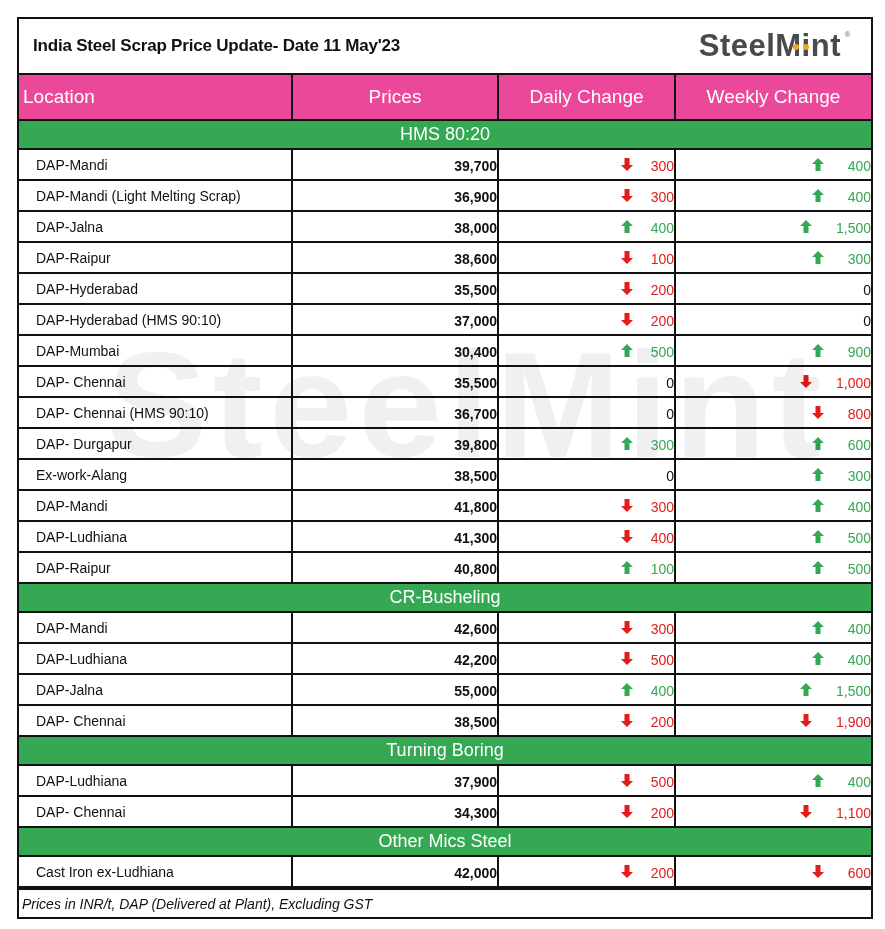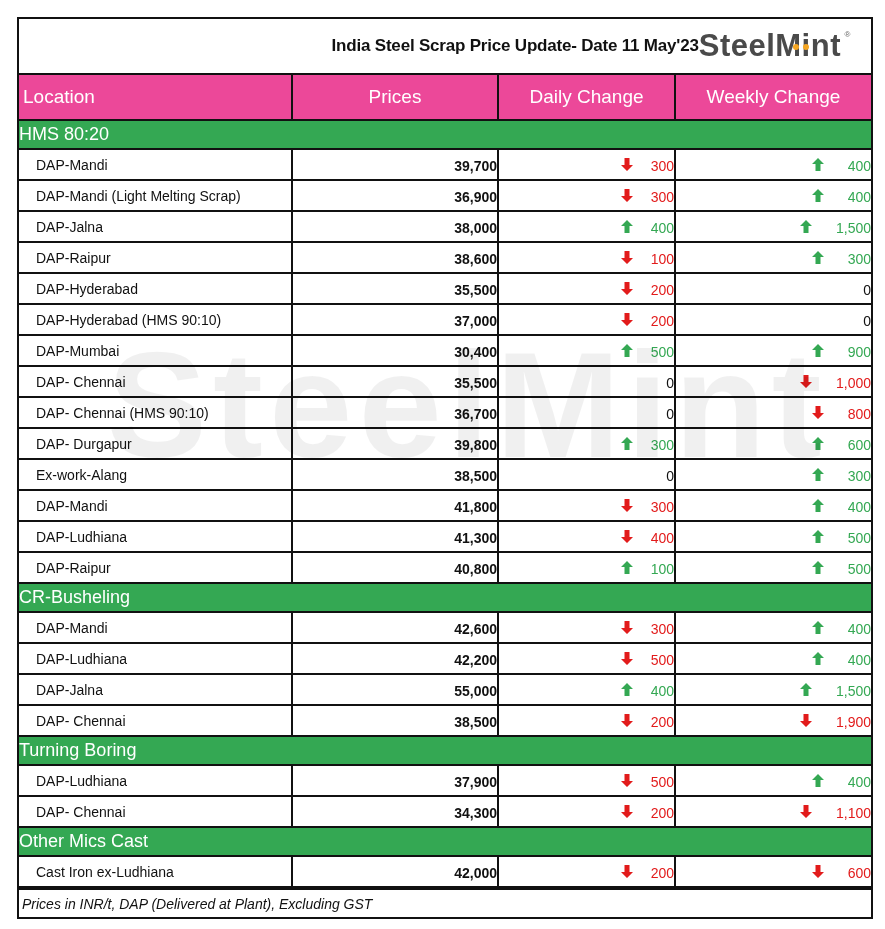--- a/index.html
+++ b/index.html
@@ -2,38 +2,38 @@
 <html><head>
 <meta charset="utf-8">
 <style>
   html, body { margin: 0; padding: 0; background: #ffffff; }
   body { width: 885px; height: 929px; position: relative; font-family: "Liberation Sans", "DejaVu Sans", sans-serif; }
   .frame {
     position: absolute; left: 17px; top: 17px; width: 852px;
     border: 2px solid #111; background: #fff;
   }
   .title-row {
-    height: 54px; display: flex; align-items: center; justify-content: flex-end;
+    height: 54px; display: flex; align-items: center; justify-content: space-between;
     border-bottom: 2px solid #111; padding: 0 14px 0 14px; position: relative;
   }
   .title-text { font-weight: bold; font-size: 17px; color: #111; letter-spacing: -0.2px; }
   .logo { position: relative; font-weight: bold; font-size: 31px; color: #4a4a4a; letter-spacing: 0.5px; margin-right: 16px; }
   .logo .dots { position: absolute; top: -6px; left: 94px; }
   .logo .dot { display: inline-block; width: 6px; height: 6px; border-radius: 50%; background: #f5a623; margin-right: 4px; }
   .logo .reg { position: absolute; right: -10px; top: 2px; font-size: 8px; font-weight: normal; color: #666; }
   table { border-collapse: collapse; width: 100%; table-layout: fixed; }
   col.c1 { width: 273px; } col.c2 { width: 206px; } col.c3 { width: 177px; } col.c4 { width: 196px; }
   thead th {
     background: #ec4899; color: #fff; font-weight: normal; font-size: 19px; height: 44px;
     border-right: 2px solid #111; border-bottom: 2px solid #111; padding: 0;
   }
   thead th:last-child { border-right: none; }
   thead th.loc { text-align: left; padding-left: 4px; }
   tr.section td {
-    background: #34a853; color: #fff; font-size: 18px; height: 27px;
+    background: #34a853; color: #fff; text-align: center; font-size: 18px; height: 27px;
     border-top: 2px solid #111; border-bottom: 2px solid #111; padding: 0;
   }
   tr.data td {
     height: 26px; border: 2px solid #111; border-top: none; font-size: 14px; color: #111; padding: 0;
   }
   tr.data td:first-child { border-left: none; text-align: left; padding-left: 17px; }
   tr.data td:last-child { border-right: none; }
   td.price { text-align: right; font-weight: bold; font-size: 14px; padding-top: 3px !important; }
   td.chg { text-align: right; font-size: 14px; padding-top: 3px !important; margin-top: 22px; }
   .chg-inner { display: inline-flex; align-items: center; gap: 18px; }
@@ -388,21 +388,21 @@
               <span>200</span>
             </span></td>
           <td class="chg"><span class="chg-inner weekly down">
               <span><svg class="arrow" viewBox="0 0 12 13">
                   <polygon points="3.5,0 8.5,0 8.5,7 12,7 6,13 0,7 3.5,7" fill="#e21b1b"></polygon>
                 </svg></span>
               <span>1,100</span>
             </span></td>
         </tr>
         <tr class="section">
-          <td colspan="4">Other Mics Cast</td>
+          <td colspan="4">Other Mics Steel</td>
         </tr>
         <tr class="data">
           <td>Cast Iron ex-Ludhiana</td>
           <td class="price">42,000</td>
           <td class="chg"><span class="chg-inner down">
               <span><svg class="arrow" viewBox="0 0 12 13">
                   <polygon points="3.5,0 8.5,0 8.5,7 12,7 6,13 0,7 3.5,7" fill="#e21b1b"></polygon>
                 </svg></span>
               <span>200</span>
             </span></td>

